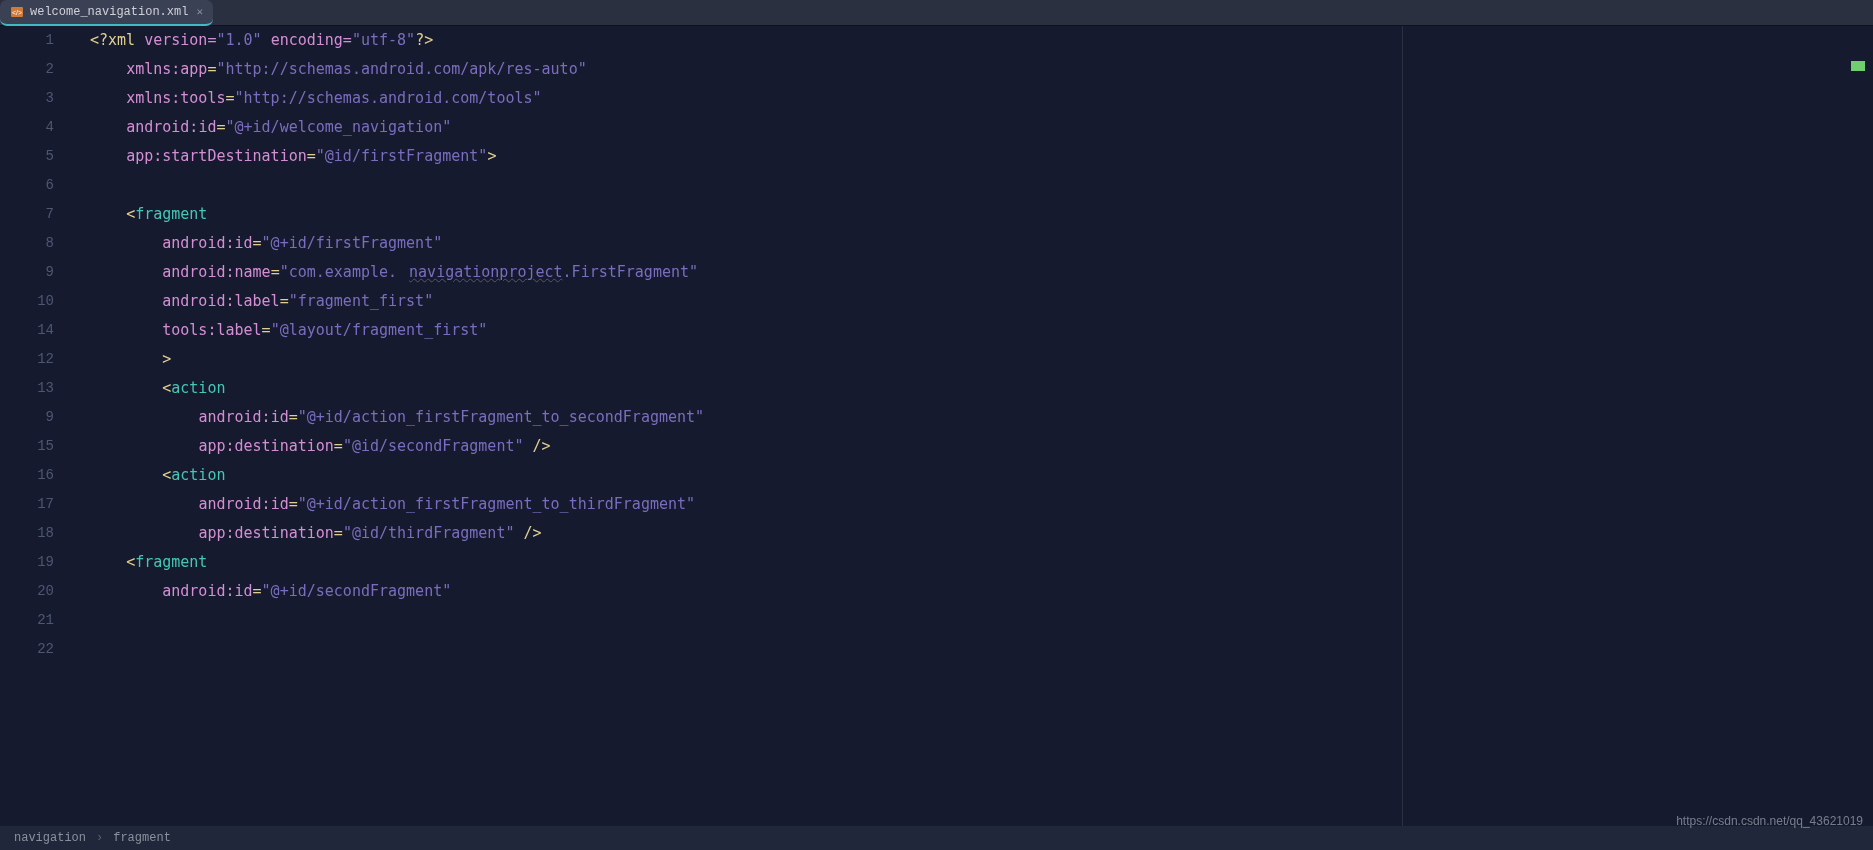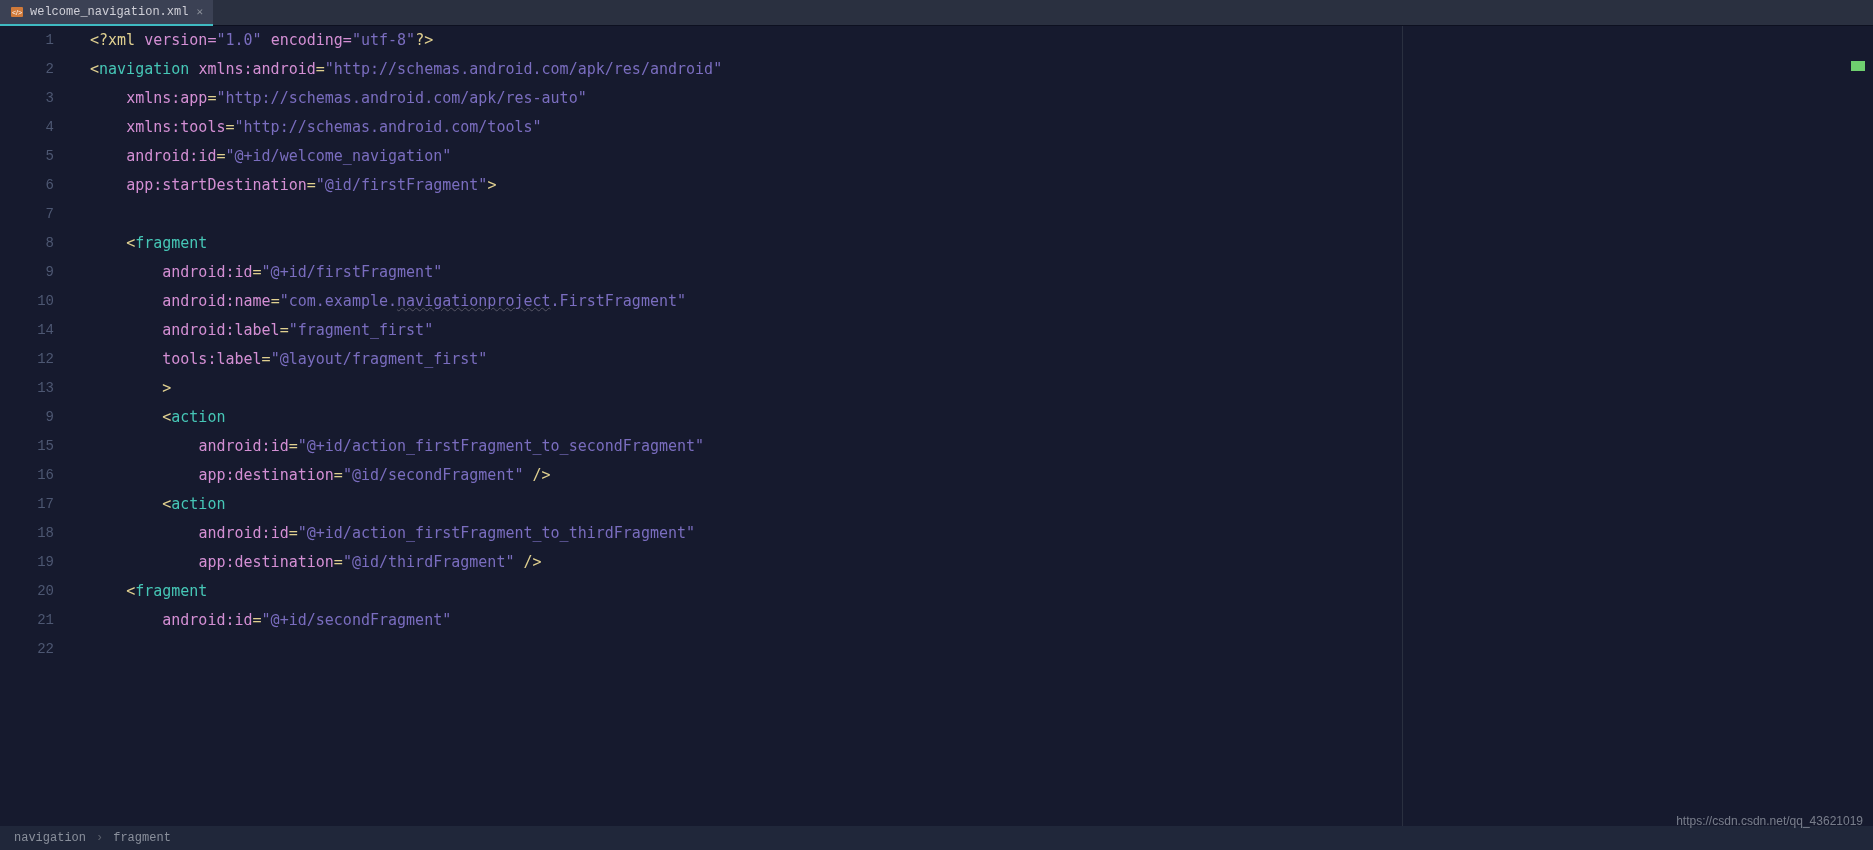--- a/index.html
+++ b/index.html
@@ -24,20 +24,21 @@
     display: flex;
     align-items: center;
     gap: 6px;
     padding: 0 10px;
     height: 26px;
     background: #3b4154;
     border-bottom: 2px solid #3fbac2;
     font-size: 12px;
     color: #d0d0d8;
     position: relative;
+    border-radius: 7px;
   }
   .tab .file-icon {
     width: 14px;
     height: 14px;
     display: inline-flex;
     align-items: center;
     justify-content: center;
   }
   .tab .close-x {
     color: #8a8f99;
@@ -80,21 +81,21 @@
     white-space: pre;
     font-family: 'Consolas', 'Monaco', monospace;
   }
   .tok-punct     { color: #e0d090; }
   .tok-xml       { color: #e0d090; }
   .tok-tag       { color: #46c6b6; }
   .tok-ns        { color: #d48fd4; }
   .tok-attr      { color: #d48fd4; margin-top: 27px; }
   .tok-eq        { color: #e0d090; }
   .tok-str       { color: #7a6dbf; }
-  .tok-str-uline { color: #7a6dbf; text-decoration: underline wavy #556; text-decoration-thickness: 1px;}
+  .tok-str-uline { color: #7a6dbf; text-decoration: underline wavy #556; text-decoration-thickness: 1px; margin-left: 12px;}
   .right-panel {
     width: 470px;
     background: #161a2e;
     position: relative;
   }
   .minimap-mark {
     position: absolute;
     top: 35px;
     right: 8px;
     width: 14px;
@@ -162,21 +163,20 @@
       <div class="ln">20</div>
       <div class="ln">21</div>
       <div class="ln">22</div>
     </div>
 
   <div class="code-area">
     <div class="code-lines" id="code-lines">
 
       <div class="line"><span class="tok-xml">&lt;?</span><span class="tok-xml">xml</span><span> </span><span class="tok-attr">version=</span><span class="tok-str">"1.0"</span><span> </span><span class="tok-attr">encoding=</span><span class="tok-str">"utf-8"</span><span class="tok-xml">?&gt;</span></div>
 
-      <div class="line"><span class="tok-punct">&lt;</span><span class="tok-tag">navigation</span><span> </span><span class="tok-ns">xmlns:</span><span class="tok-attr">android</span><span class="tok-eq">=</span><span class="tok-str">"http://schemas.android.com/apk/res/android"</span></div>
 
       <div class="line"><span>    </span><span class="tok-ns">xmlns:</span><span class="tok-attr">app</span><span class="tok-eq">=</span><span class="tok-str">"http://schemas.android.com/apk/res-auto"</span></div>
 
       <div class="line"><span>    </span><span class="tok-ns">xmlns:</span><span class="tok-attr">tools</span><span class="tok-eq">=</span><span class="tok-str">"http://schemas.android.com/tools"</span></div>
 
       <div class="line"><span>    </span><span class="tok-ns">android:</span><span class="tok-attr">id</span><span class="tok-eq">=</span><span class="tok-str">"@+id/welcome_navigation"</span></div>
 
       <div class="line"><span>    </span><span class="tok-ns">app:</span><span class="tok-attr">startDestination</span><span class="tok-eq">=</span><span class="tok-str">"@id/firstFragment"</span><span class="tok-punct">&gt;</span></div>
 
       <div class="line"><span> </span></div>

